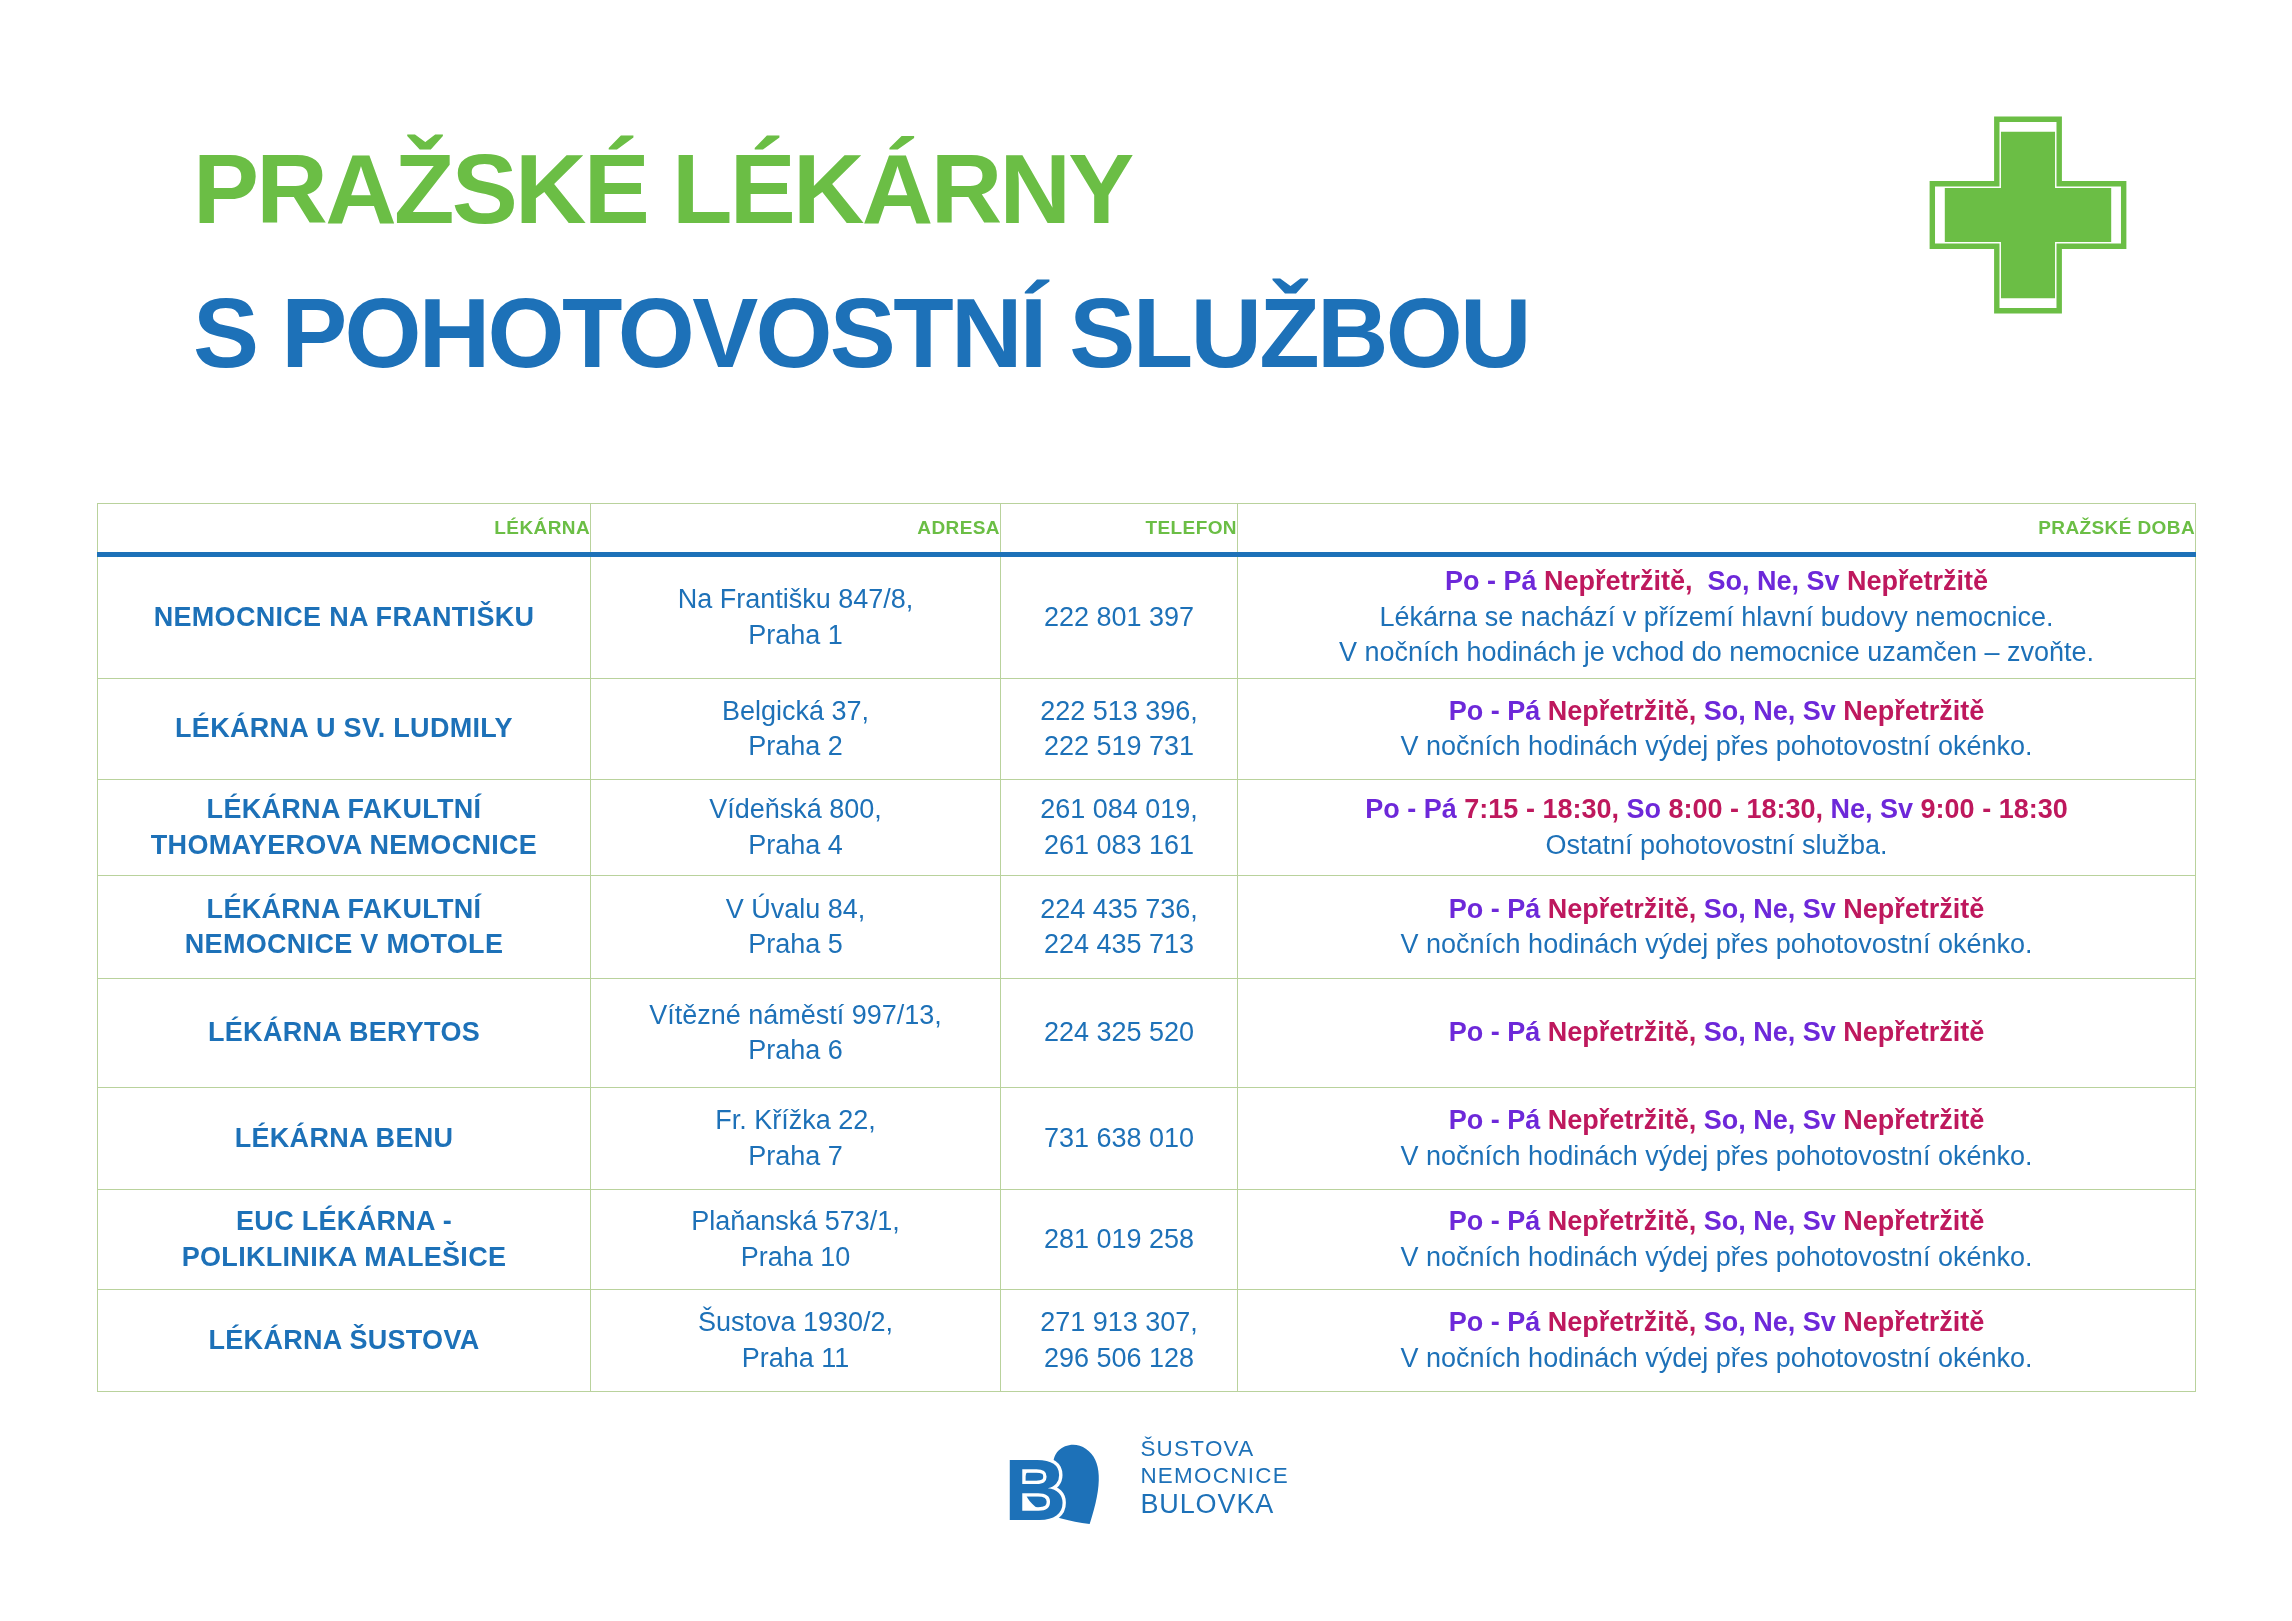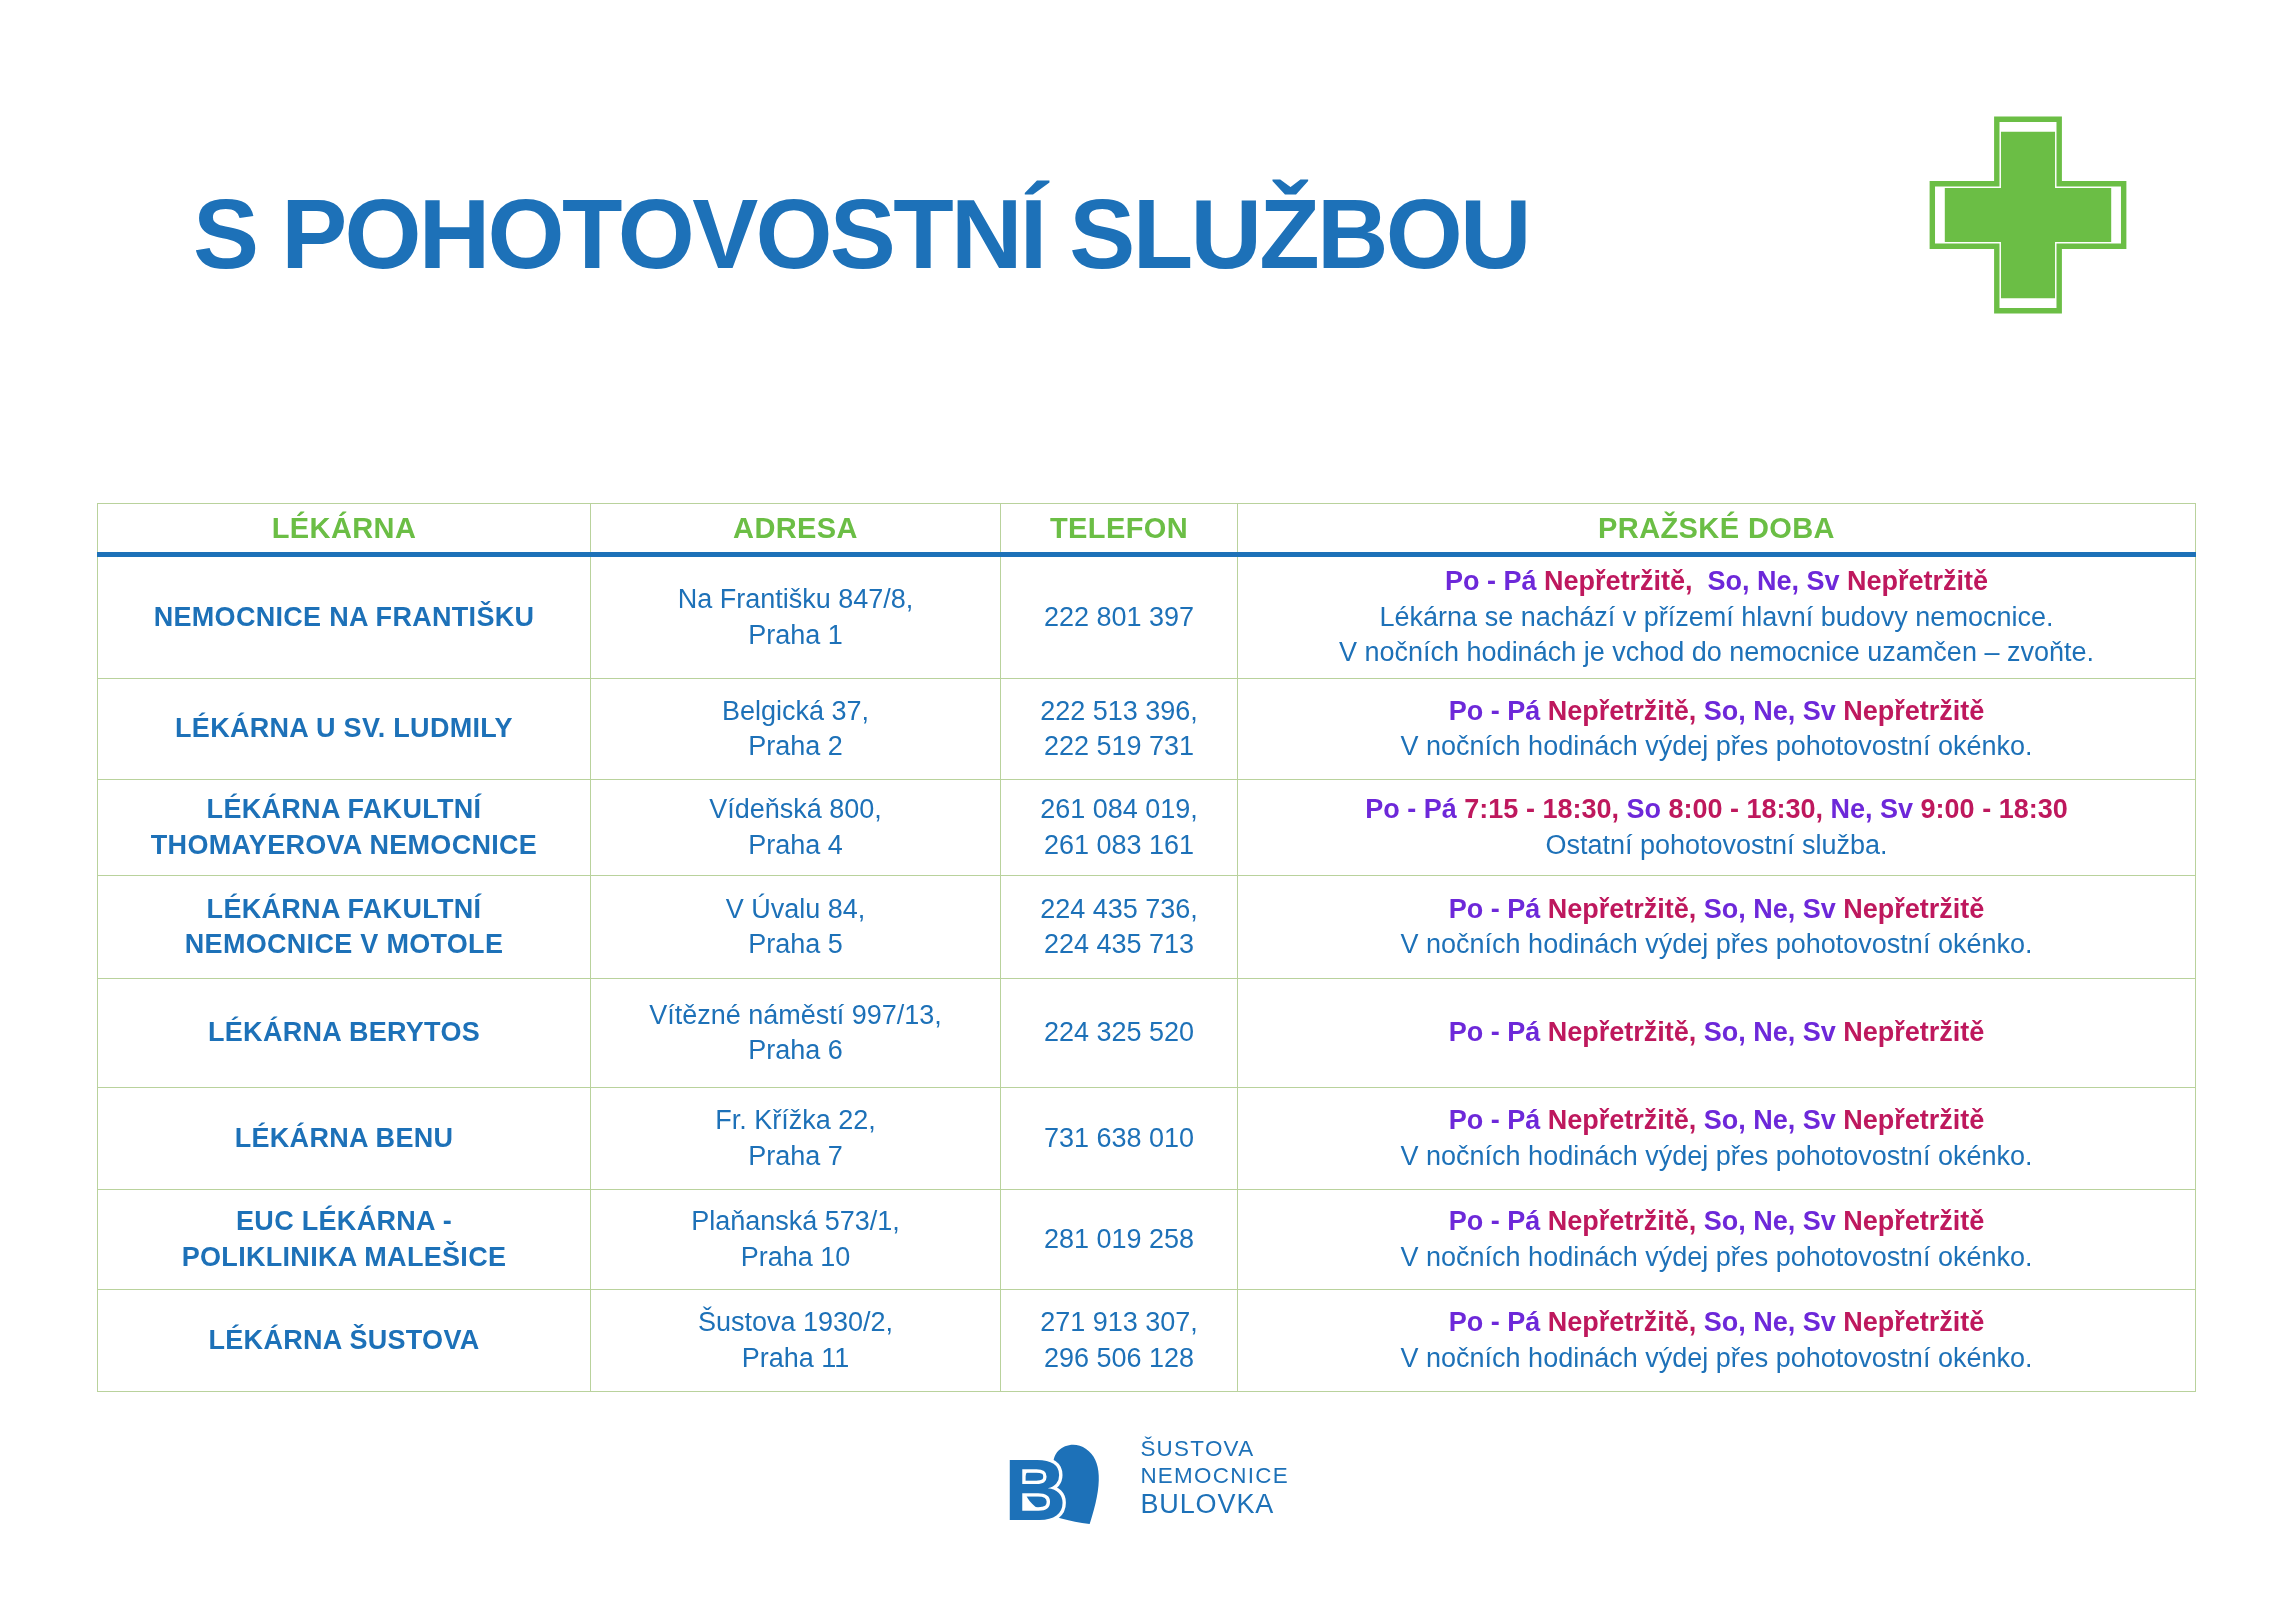--- a/index.html
+++ b/index.html
@@ -42,24 +42,24 @@
     top: 503px;
     width: 2099px;
     border-collapse: collapse;
     table-layout: fixed;
   }
   table.pharmacies th, table.pharmacies td {
     border: 1.8px solid #b9d29c;
   }
   table.pharmacies th {
     color: #6bbe45;
-    font-size: 29px;
+    font-size: 19px;
     font-weight: 700;
     letter-spacing: 0.4px;
-    text-align: center;
+    text-align: right;
     height: 48px;
     padding: 0;
     border-bottom: 5.4px solid #1d71b8;
     background: #ffffff;
   }
   table.pharmacies td {
     color: #1d71b8;
     font-size: 27px;
     line-height: 1.32;
     text-align: center;
@@ -95,20 +95,21 @@
   .logo-text { color: #1d71b8; padding-top: 7.2px; }
   .logo-small { font-size: 22.4px; font-weight: 400; letter-spacing: 1.3px; line-height: 1.18; }
   .logo-big   { font-size: 27px; font-weight: 400; letter-spacing: 0.9px; margin-top: 1.8px; line-height: 1; }
 </style>
 </head>
 <body>
 
 <div class="page">
 
   <div class="title-block">
+    <div class="title-line1">PRAŽSKÉ LÉKÁRNY</div>
     <div class="title-line2">S POHOTOVOSTNÍ SLUŽBOU</div>
   </div>
 
   <div class="cross-icon">
     <svg viewBox="0 0 100 100" width="208" height="208" aria-hidden="true">
       <path d="M35 4 H65 V35 H96 V65 H65 V96 H35 V65 H4 V35 H35 Z" fill="#ffffff" stroke="#6bbe45" stroke-width="2.6"></path>
       <path d="M37 10 H63 V37 H90 V63 H63 V90 H37 V63 H10 V37 H37 Z" fill="#6bbe45"></path>
     </svg>
   </div>
 

